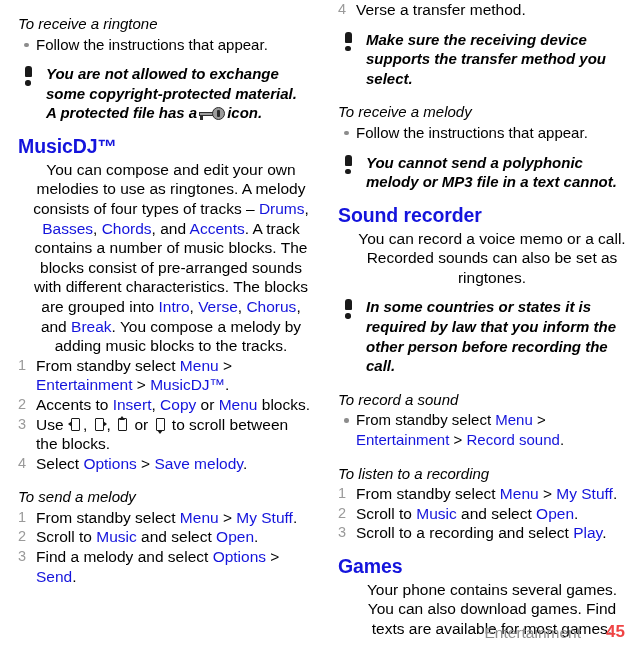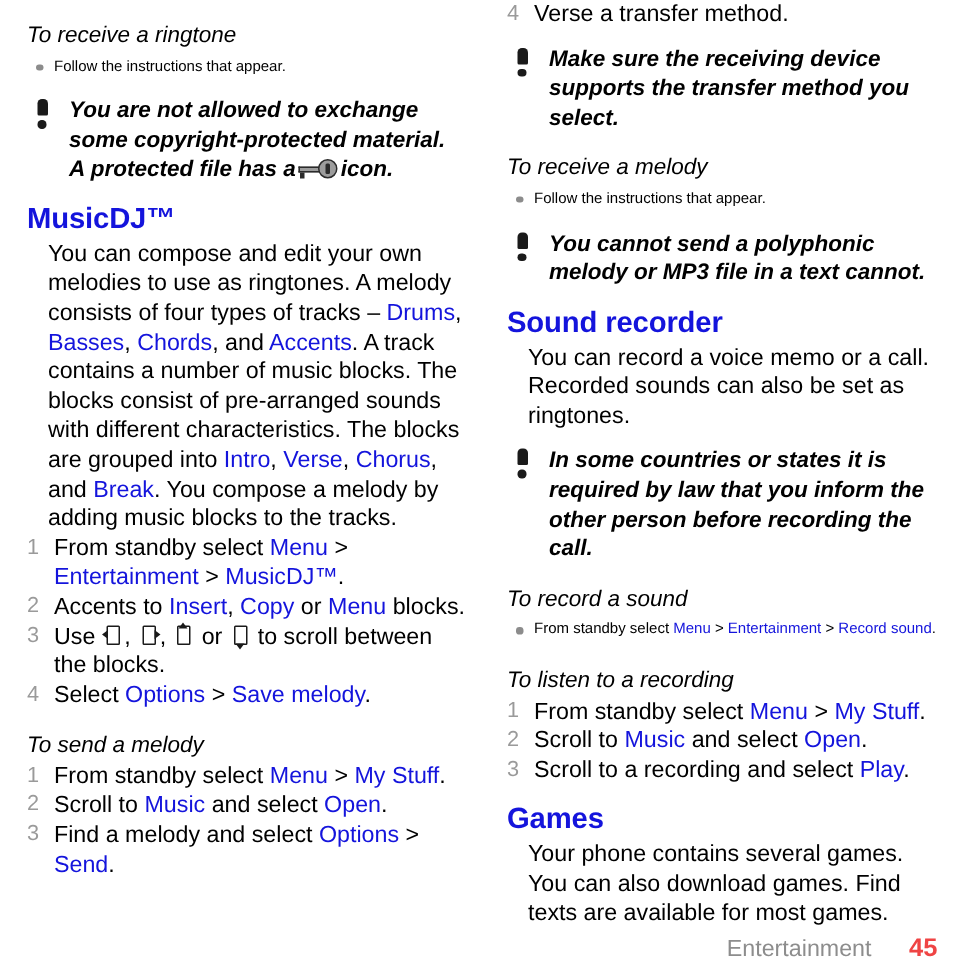--- a/index.html
+++ b/index.html
@@ -41,41 +41,41 @@
     font-size: 19.5px;
     font-weight: bold;
     line-height: 1.12;
     margin: 13px 0 2px 0;
     letter-spacing: -0.1px;
   }
   .para {
     font-size: 15.5px;
     line-height: 19.6px;
     margin: 0 0 0 14px;
-    text-align: left;
+    text-align: center;
   }
   .proc-title {
     font-size: 15px;
     font-style: italic;
     font-weight: normal;
     line-height: 19.6px;
     margin: 14px 0 1px 0;
   }
   .blue { color: #1414dc; }
 
   
   ul.bullets {
     list-style: none;
     margin: 0;
     padding: 0;
   }
   ul.bullets > li {
     position: relative;
     padding-left: 18px;
-    font-size: 10px;
+    font-size: 15px;
     line-height: 19.6px;
     margin: 0;
   }
   ul.bullets > li::before {
     content: "";
     position: absolute;
     left: 6px;
     top: 8px;
     width: 4.5px;
     height: 4.5px;

